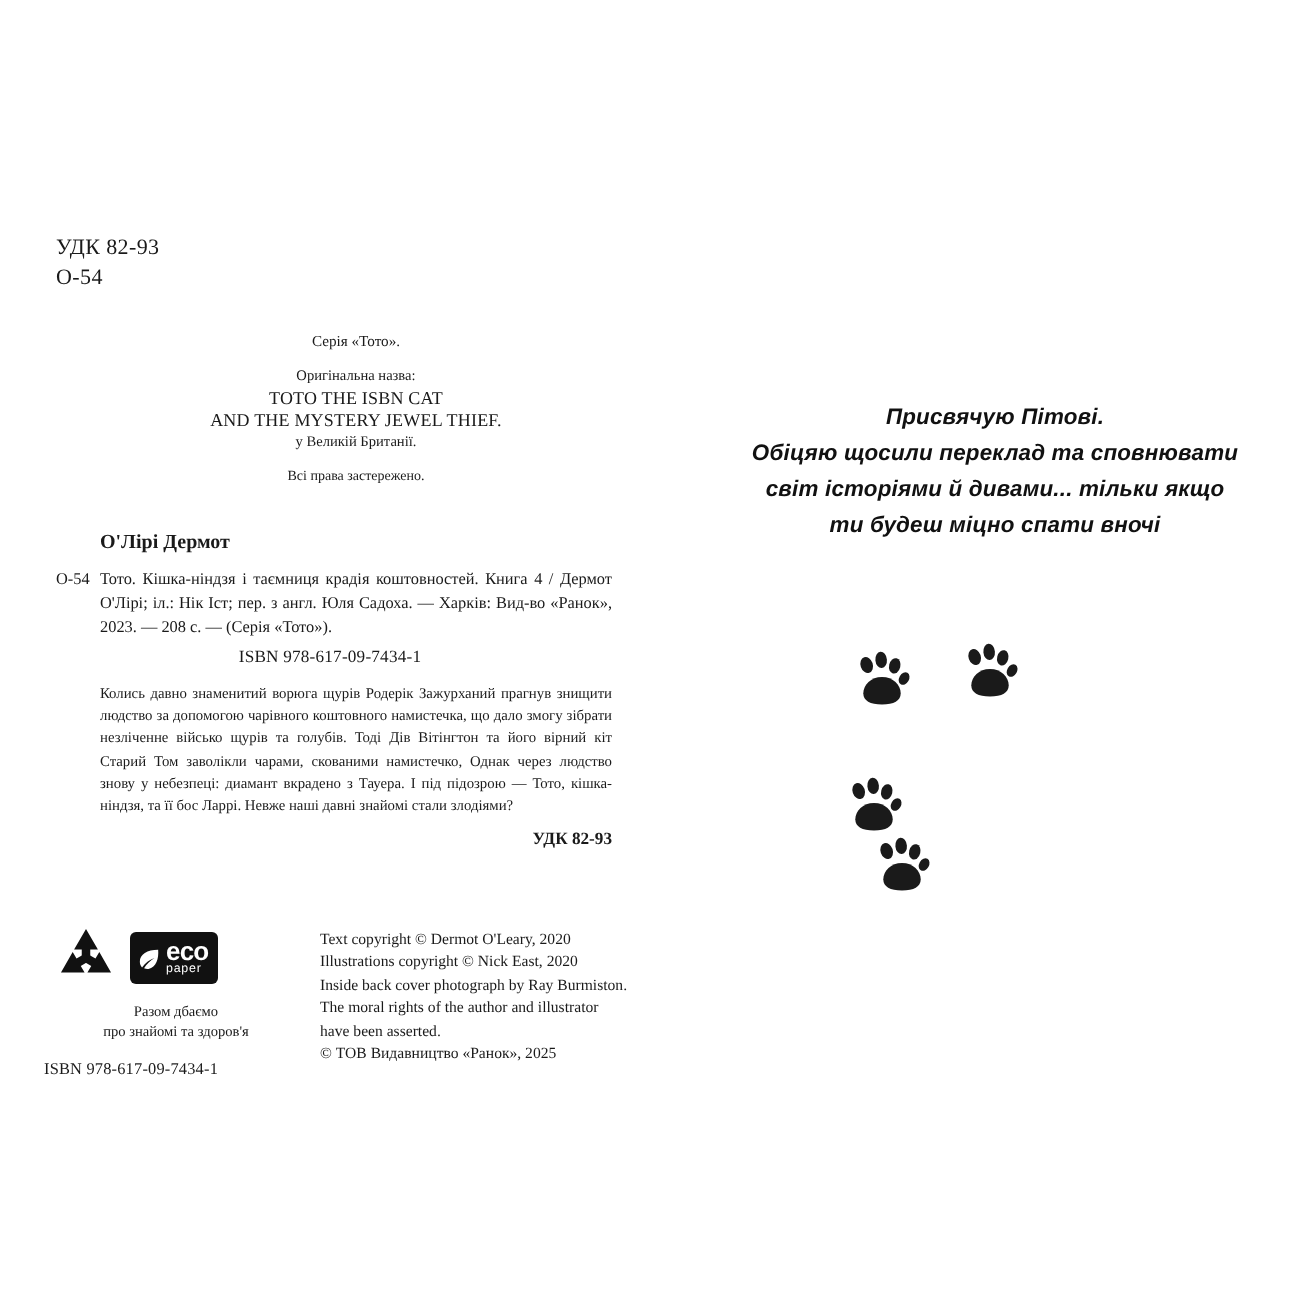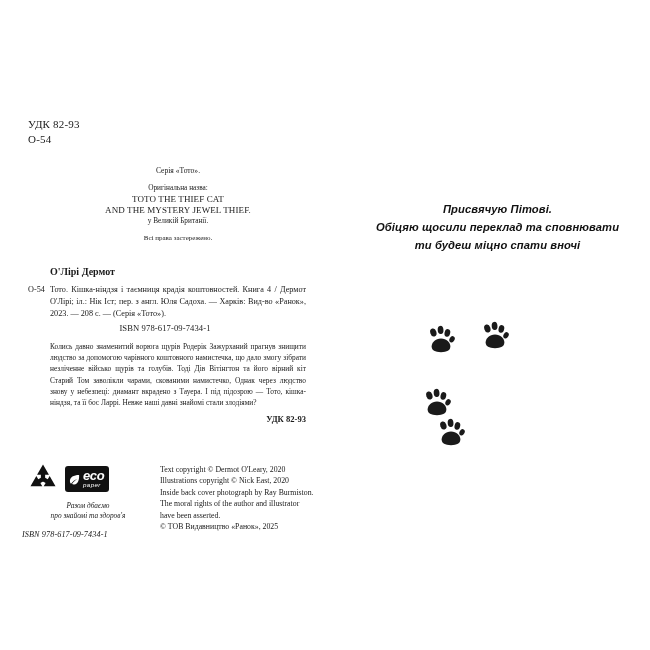--- a/index.html
+++ b/index.html
@@ -103,21 +103,20 @@
     font-size: 8.6px;
     font-weight: bold;
   }
 
   
   .eco-block {
     position: absolute;
     left: 20px;
     top: 450px;
     width: 130px;
-    font-style: italic;
   }
   .eco-row {
     display: flex;
     align-items: center;
     gap: 5px;
     margin-left: 6px;
   }
   .eco-recycle { width: 34px; height: 34px; }
   .eco-badge {
     background: #111;
@@ -190,21 +189,21 @@
   <div class="left-page">
 
     <div class="udk-top">
       <div>УДК 82-93</div>
       <div>О-54</div>
     </div>
 
     <div class="series-block">
       <div class="series-line">Серія «Тото».</div>
       <div class="orig-label">Оригінальна назва:</div>
-      <div class="orig-title">TOTO THE THIEF CAT</div>
+      <div class="orig-title">TOTO THE ISBN CAT</div>
       <div class="orig-title">AND THE MYSTERY JEWEL THIEF.</div>
       <div class="pub-line" style="margin-top:0">у Великій Британії.</div>
       <div class="rights-line">Всі права застережено.</div>
     </div>
 
     <div class="author-line">О'Лірі Дермот</div>
 
     <div class="cip">
       <span class="cip-code">О-54</span>
       <span>Тото. Кішка-ніндзя і таємниця крадія коштовностей. Книга 4 / Дермот О'Лірі; іл.: Нік Іст; пер. з англ. Юля Садоха. — Харків: Вид-во «Ранок», 2023. — 208 с. — (Серія «Тото»).</span>
@@ -248,20 +247,21 @@
     <div>Illustrations copyright © Nick East, 2020</div>
     <div>Inside back cover photograph by Ray Burmiston.</div>
     <div>The moral rights of the author and illustrator</div>
     <div>have been asserted.</div>
     <div>© ТОВ Видавництво «Ранок», 2025</div>
   </div>
 
   <div class="dedication">
     <div>Присвячую Пітові.</div>
     <div>Обіцяю щосили переклад та сповнювати</div>
+    <div>світ історіями й дивами... тільки якщо</div>
     <div>ти будеш міцно спати вночі</div>
   </div>
 
   <div class="paws">
 
     <svg class="paw" style="left:24px; top:12px;" width="34" height="34" viewBox="0 0 40 40">
       <g fill="#1a1a1a">
         <ellipse cx="11" cy="10" rx="3.6" ry="4.8" transform="rotate(-18 11 10)"></ellipse>
         <ellipse cx="19.5" cy="7" rx="3.4" ry="4.8" transform="rotate(-5 19.5 7)"></ellipse>
         <ellipse cx="27.5" cy="10.5" rx="3.3" ry="4.6" transform="rotate(14 27.5 10.5)"></ellipse>

